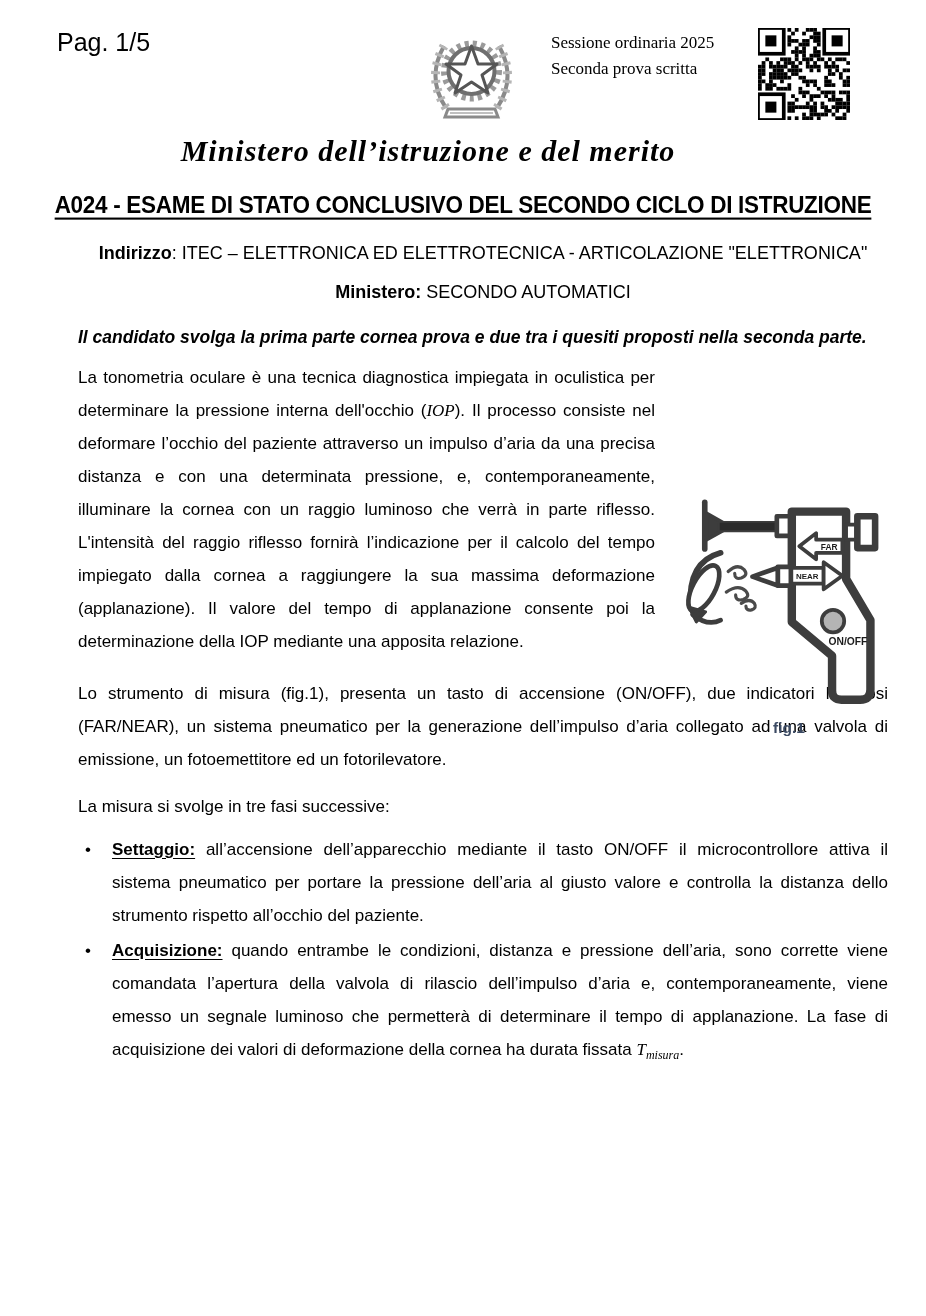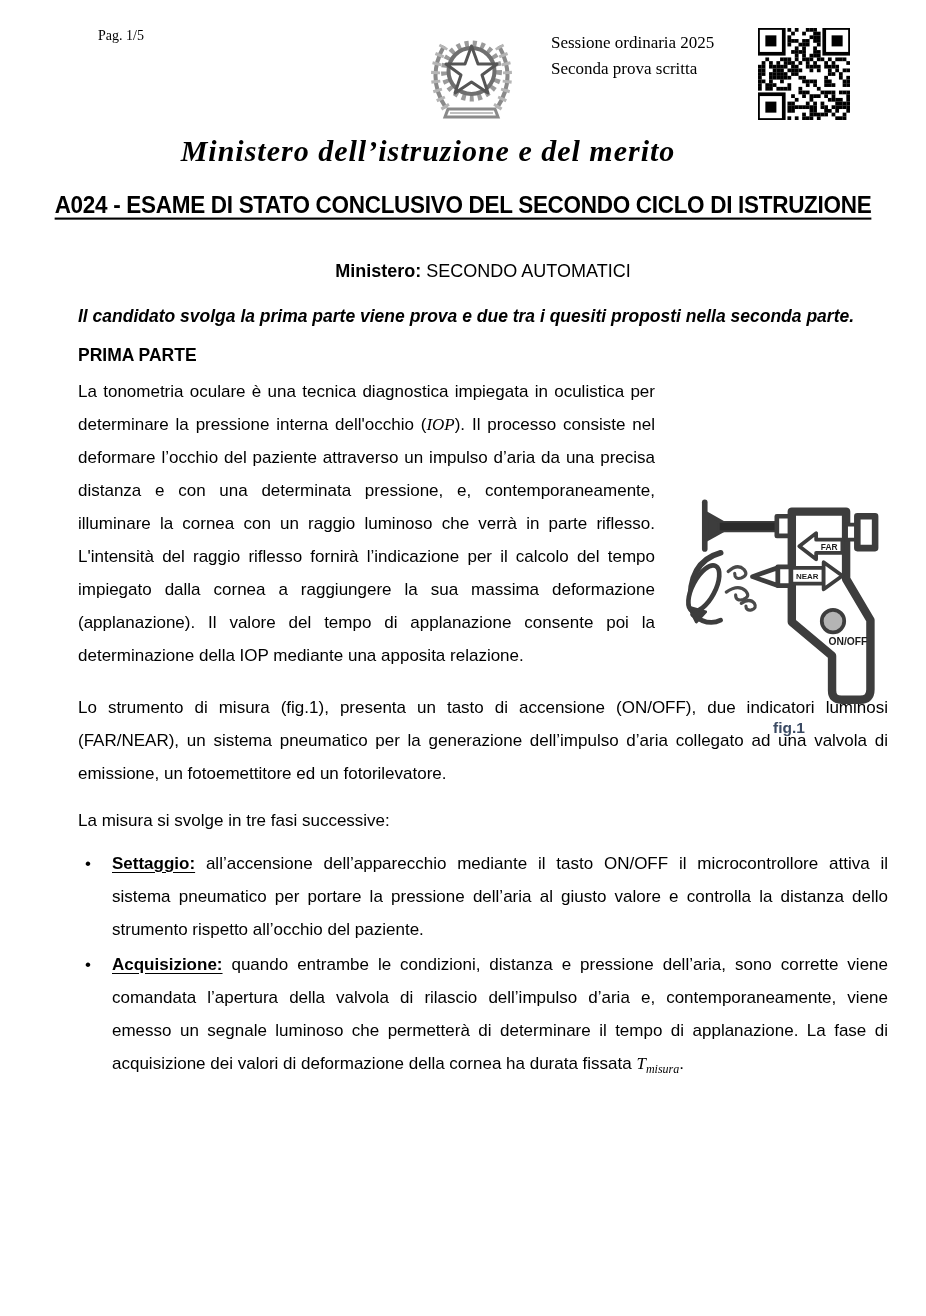--- a/index.html
+++ b/index.html
@@ -4,21 +4,21 @@
 <style>
   html,body { margin:0; padding:0; background:#e8e8e8; }
   .page {
     position:relative; width:926px; height:1316px; background:#ffffff;
     margin:0 auto; overflow:hidden; color:#000;
     font-family:"Liberation Sans", sans-serif;
   }
   
   .pagenum {
     position:absolute; left:57px; top:28px;
-    font-family:Liberation Serif, serif; font-size:14px;margin-left:41px;
+    font-family:Liberation Sans, sans-serif; font-size:25px;
   }
   .emblem { position:absolute; left:424px; top:26px; width:95px; height:100px; }
   .session {
     position:absolute; left:551px; top:30px;
     font-family:"Liberation Serif", serif; font-size:17px; line-height:26px;
   }
   .qr { position:absolute; left:758px; top:28px; width:92px; height:92px; }
   .ministry {
     position:absolute; left:0; top:134px; width:856px; text-align:center;
     font-family:"Liberation Serif", serif; font-style:italic; font-weight:bold;
@@ -323,27 +323,27 @@
       <rect x="0" y="18" width="7" height="7" fill="none" stroke="#000" stroke-width="1"></rect>
       <rect x="2" y="20" width="3" height="3" fill="#000"></rect>
     </svg>
 
   <div class="ministry">Ministero dell’istruzione e del merito</div>
 
   <div class="main-title">A024 - ESAME DI STATO CONCLUSIVO DEL SECONDO CICLO DI ISTRUZIONE</div>
 
   <div class="content">
 
+    <div class="row-indirizzo"><span class="bold">Indirizzo</span><span>: ITEC – ELETTRONICA ED ELETTROTECNICA - ARTICOLAZIONE "ELETTRONICA"</span></div>
 
 
     <div class="row-disciplina"><span class="bold">Ministero:</span><span> SECONDO AUTOMATICI</span></div>
 
-    <div class="instruction">Il candidato svolga la prima parte viene prova e due tra i quesiti proposti nella seconda parte.</div>
-
-    <div class="section-heading">PRIMA PARTE</div>
+    <div class="instruction">Il candidato svolga la prima parte cornea prova e due tra i quesiti proposti nella seconda parte.</div>
+
 
     <div class="para para1"><span>La tonometria oculare è una tecnica diagnostica impiegata in oculistica per determinare la pressione interna dell'occhio (</span><span class="serif-it">IOP</span><span>). Il processo consiste nel deformare l’occhio del paziente attraverso un impulso d’aria da una precisa distanza e con una determinata pressione, e, contemporaneamente, illuminare la cornea con un raggio luminoso che verrà in parte riflesso. L'intensità del raggio riflesso fornirà l’indicazione per il calcolo del tempo impiegato dalla cornea a raggiungere la sua massima deformazione (applanazione). Il valore del tempo di applanazione consente poi la determinazione della IOP mediante una apposita relazione.</span></div>
 
     <div class="para para2">Lo strumento di misura (fig.1), presenta un tasto di accensione (ON/OFF), due indicatori luminosi (FAR/NEAR), un sistema pneumatico per la generazione dell’impulso d’aria collegato ad una valvola di emissione, un fotoemettitore ed un fotorilevatore.</div>
 
     <div class="para para3">La misura si svolge in tre fasi successive:</div>
 
     <ul class="bullets">
       <li>
         <span class="dot">•</span><span class="term">Settaggio:</span><span> all’accensione dell’apparecchio mediante il tasto ON/OFF il microcontrollore attiva il sistema pneumatico per portare la pressione dell’aria al giusto valore e controlla la distanza dello strumento rispetto all’occhio del paziente.</span>

